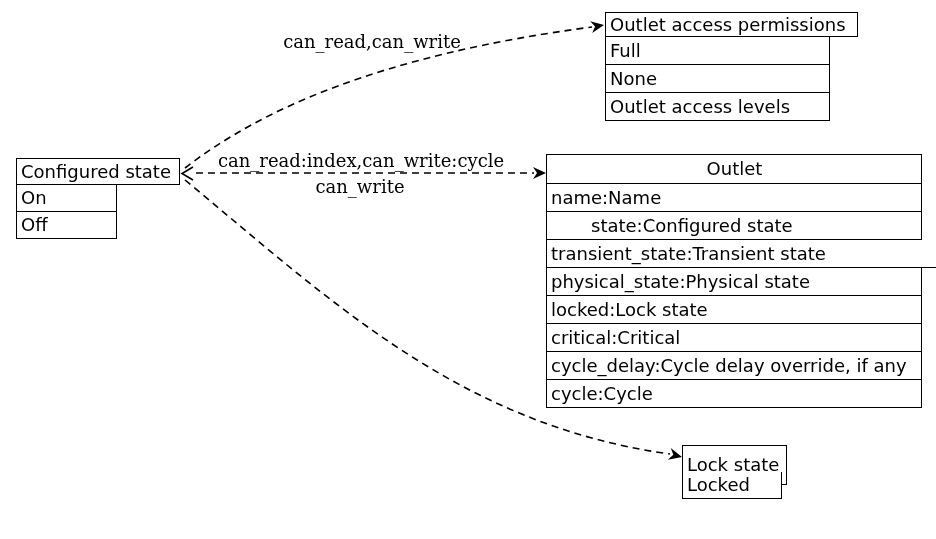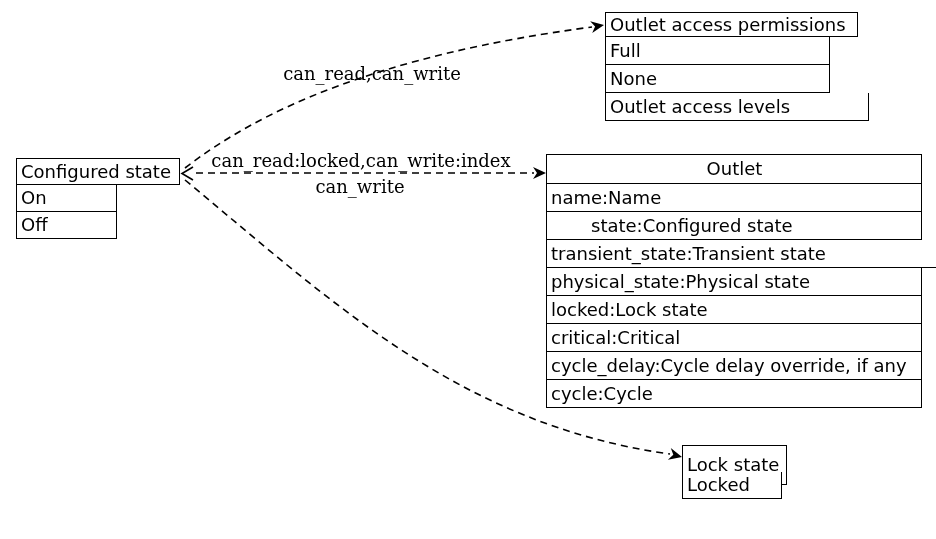--- a/index.html
+++ b/index.html
@@ -82,32 +82,32 @@
     <polygon class="ah" points="682,457 670.8,448.1 673.3,454.8 667.9,459.7"></polygon>
   </svg>
 
   <div class="part" style="left:16px; top:158px; width:164px; height:27px;">Configured state</div>
   <div class="part row" style="left:16px; top:185px; width:101px; height:27px;">On</div>
   <div class="part row" style="left:16px; top:212px; width:101px; height:27px;">Off</div>
 
   <div class="part" style="left:605px; top:12px; width:253px; height:25px;">Outlet access permissions</div>
   <div class="part row" style="left:605px; top:37px; width:225px; height:28px;">Full</div>
   <div class="part row" style="left:605px; top:65px; width:225px; height:28px;">None</div>
-  <div class="part row" style="left:605px; top:93px; width:264px; height:28px;">Outlet access levels</div>
+  <div class="part row" style="left:605px; top:93px; width:225px; height:28px;">Outlet access levels</div>
 
   <div class="part center" style="left:546px; top:154px; width:376px; height:30px;">Outlet</div>
   <div class="part row" style="left:546px; top:184px; width:376px; height:28px;">name:Name</div>
   <div class="part row" style="left:546px; top:212px; width:376px; height:28px;padding-left:44px;">state:Configured state</div>
   <div class="part row" style="left:546px; top:240px; width:452px; height:28px;">transient_state:Transient state</div>
   <div class="part row" style="left:546px; top:268px; width:376px; height:28px;">physical_state:Physical state</div>
   <div class="part row" style="left:546px; top:296px; width:376px; height:28px;">locked:Lock state</div>
   <div class="part row" style="left:546px; top:324px; width:376px; height:28px;">critical:Critical</div>
   <div class="part row" style="left:546px; top:352px; width:376px; height:28px;">cycle_delay:Cycle delay override, if any</div>
   <div class="part row" style="left:546px; top:380px; width:376px; height:28px;">cycle:Cycle</div>
 
   <div class="part" style="left:682px; top:445px; width:105px; height:40px;">Lock state</div>
   <div class="part row" style="left:682px; top:472px; width:100px; height:27px;">Locked</div>
 
-  <div class="edge-label" style="left:372px; top:32px;margin-top:32px;">can_read,can_write</div>
-  <div class="edge-label" style="left:361px; top:151px;">can_read:locked,can_write:index</div>
+  <div class="edge-label" style="left:372px; top:32px;">can_read,can_write</div>
+  <div class="edge-label" style="left:361px; top:151px;">can_read:index,can_write:cycle</div>
   <div class="edge-label" style="left:360px; top:177px;">can_write</div>
 
 </div>
 
 </body></html>

